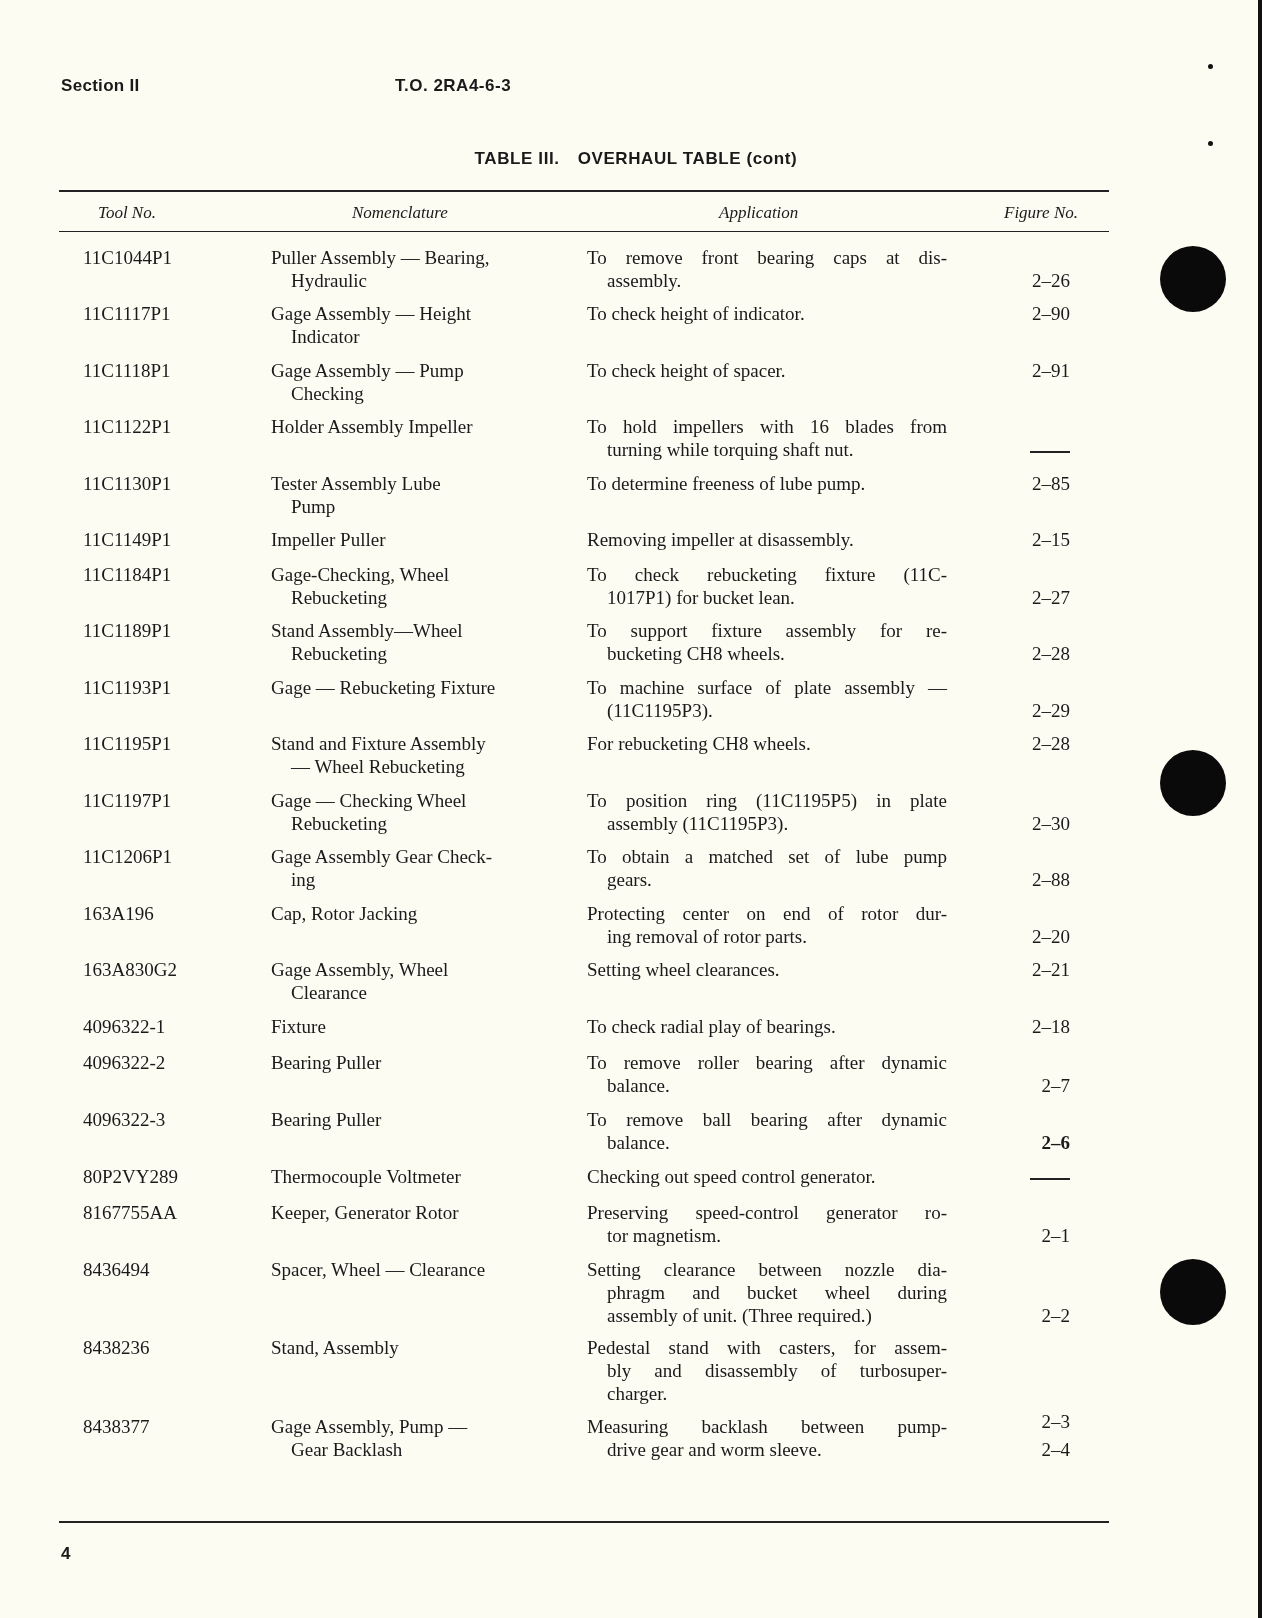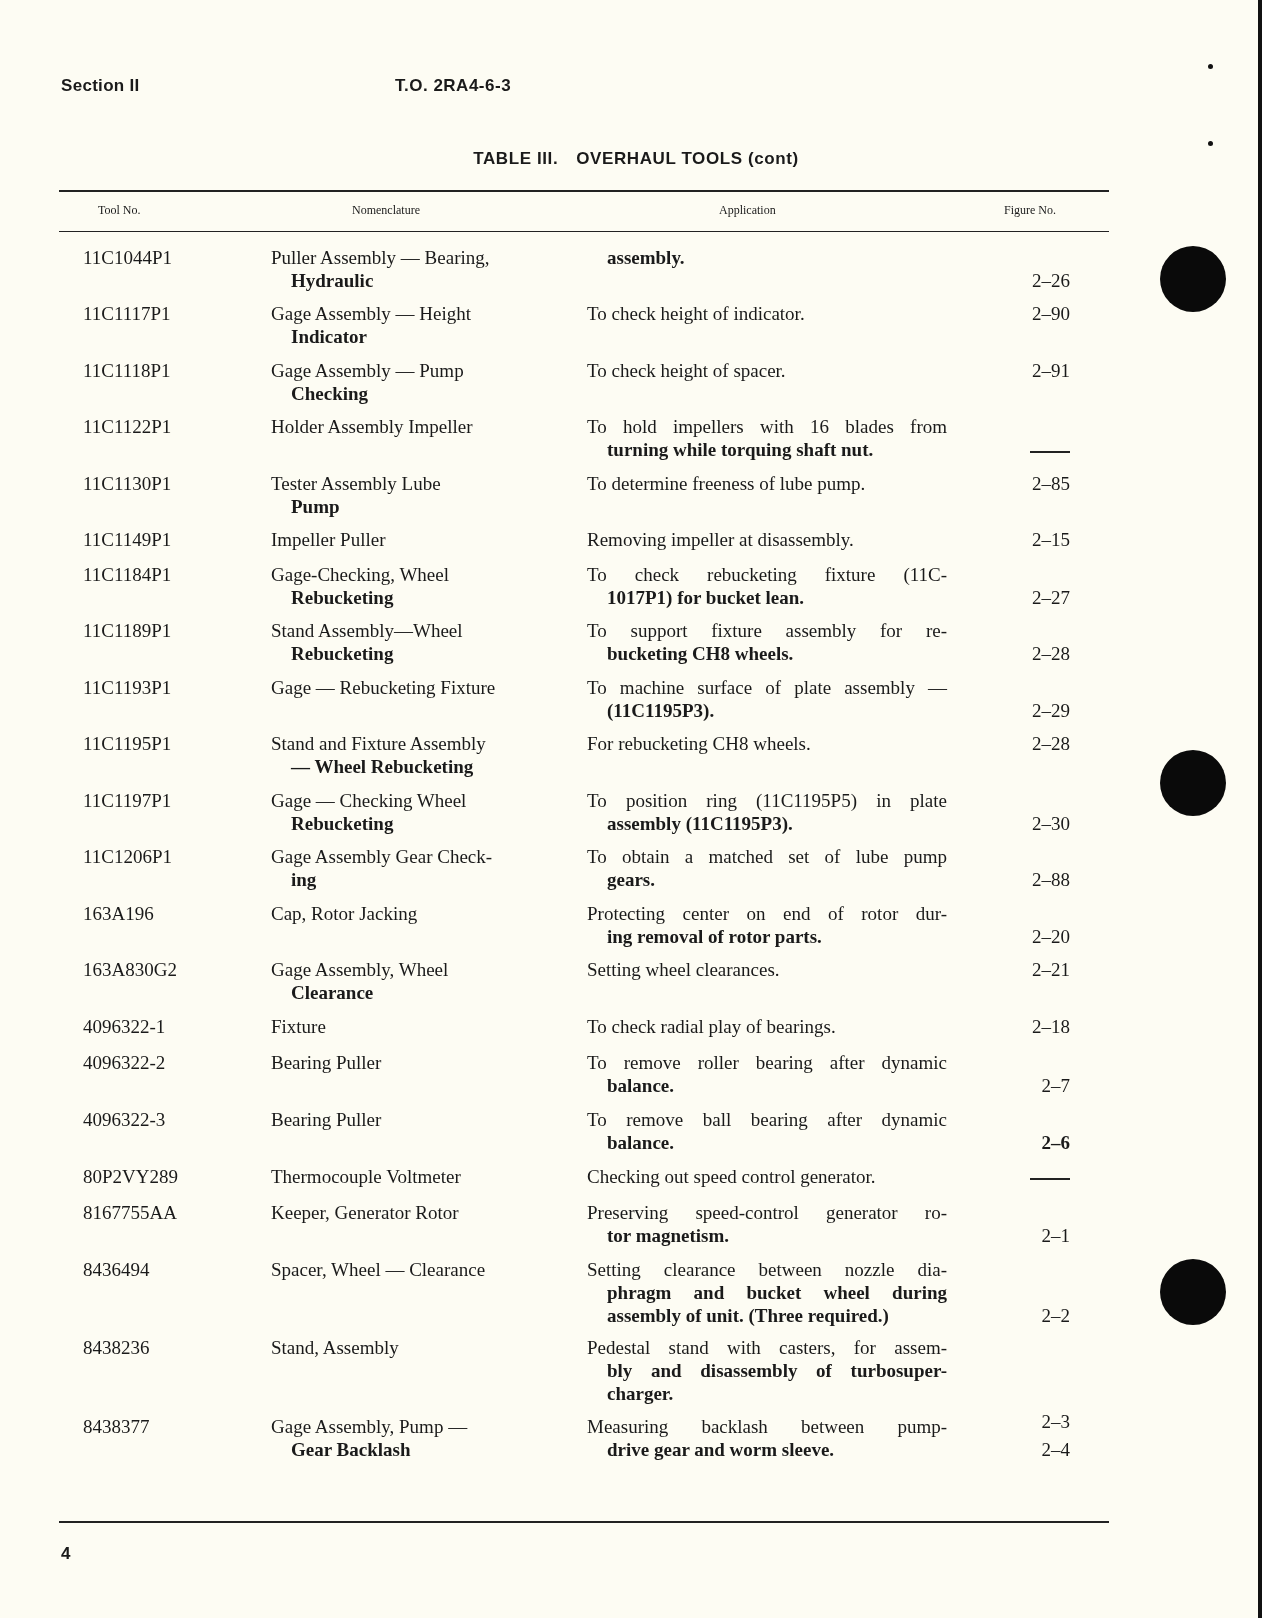--- a/index.html
+++ b/index.html
@@ -30,36 +30,36 @@
       font-family: "Liberation Sans", "DejaVu Sans", sans-serif;
       font-weight: bold; font-size: 17px; letter-spacing: 0.6px;
       padding-left: 10px; box-sizing: border-box;
     }
     .table-title span + span { margin-left: 18px; }
     .rule { position: absolute; left: 59px; width: 1050px; background: #222; }
     .rule.top { top: 190px; height: 2px; }
     .rule.hdr { top: 231px; height: 1px; }
     .rule.bottom { top: 1521px; height: 2px; }
     .col-hdr {
-      position: absolute; top: 203px; font-size: 12px;
+      position: absolute; top: 203px; font-style: italic; font-size: 17px;
     }
     .col-hdr.tool { left: 98px; }
     .col-hdr.nom { left: 352px; }
     .col-hdr.app { left: 719px; }
     .col-hdr.fig { left: 1004px; }
 
     .rows { position: absolute; left: 0; top: 0; }
     .row { position: absolute; left: 0; width: 1262px; font-size: 19px; line-height: 23px; }
     .cell { position: absolute; top: 0; }
     .c-tool { left: 83px; width: 170px; }
     .c-nom  { left: 271px; width: 262px; }
     .c-app  { left: 587px; width: 360px; text-align: justify; }
     .c-fig  { left: 985px; width: 85px; text-align: right; }
     .line { display: block; white-space: nowrap; }
-    .line.cont { padding-left: 20px; font-weight: bold; }
+    .line.cont { padding-left: 20px; }
     .c-app .line { text-align-last: justify; white-space: normal; }
     .c-app .line.last { text-align-last: left; }
     .fig-dash {
       display: inline-block; width: 40px; height: 2px; background: #222;
       vertical-align: middle;
     }
 
     .page-number {
       position: absolute; left: 61px; top: 1544px;
       font-family: "Liberation Sans", "DejaVu Sans", sans-serif;
@@ -78,40 +78,41 @@
 <div class="dot" style="top:64px"></div>
 <div class="dot" style="top:141px"></div>
 <div class="hole" style="top:246px"></div>
 <div class="hole" style="top:750px"></div>
 <div class="hole" style="top:1259px"></div>
 
 <div class="hdr-section">Section II</div>
 <div class="hdr-to">T.O. 2RA4-6-3</div>
 
 <div class="table-title">
-  <span>TABLE III.</span><span>OVERHAUL TOOLS (cont)</span>
+  <span>TABLE III.</span><span>OVERHAUL TABLE (cont)</span>
 </div>
 
 <div class="rule top"></div>
 <div class="col-hdr tool">Tool No.</div>
 <div class="col-hdr nom">Nomenclature</div>
 <div class="col-hdr app">Application</div>
 <div class="col-hdr fig">Figure No.</div>
 <div class="rule hdr"></div>
 
 <div class="rows" id="rows">
     <div class="row" style="top: 246px;">
       <div class="cell c-tool">
         <span class="line">11C1044P1</span>
       </div>
       <div class="cell c-nom">
         <span class="line">Puller Assembly — Bearing,</span>
         <span class="line cont">Hydraulic</span>
       </div>
       <div class="cell c-app">
+        <span class="line">To remove front bearing caps at dis-</span>
         <span class="line cont last">assembly.</span>
       </div>
       <div class="cell c-fig" style="top: 23px;"><span>2–26</span></div>
     </div>
     <div class="row" style="top: 302px;">
       <div class="cell c-tool">
         <span class="line">11C1117P1</span>
       </div>
       <div class="cell c-nom">
         <span class="line">Gage Assembly — Height</span>

